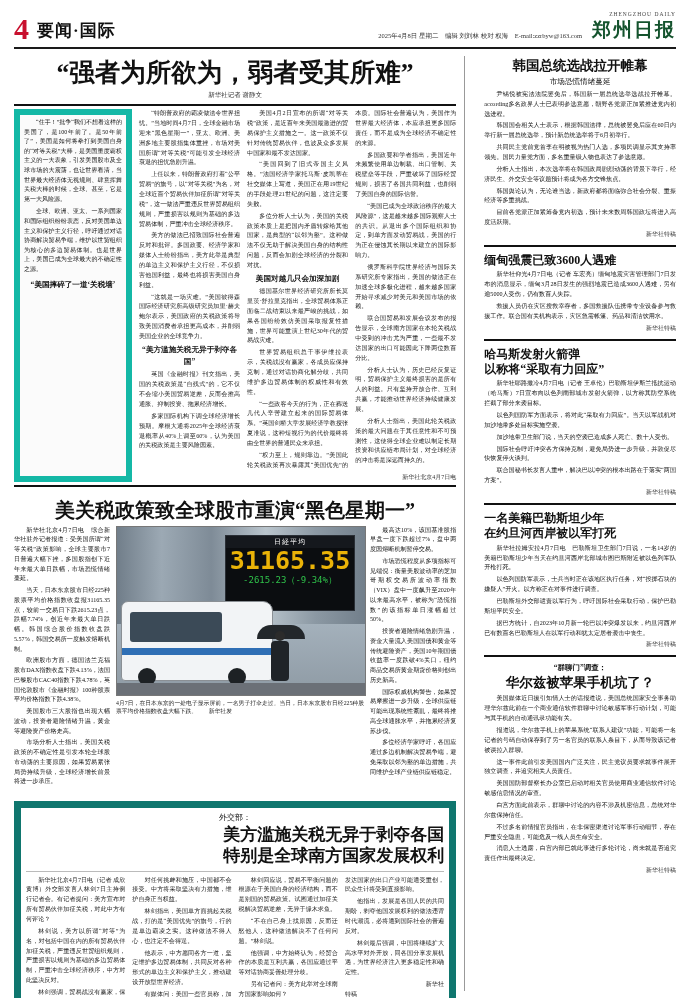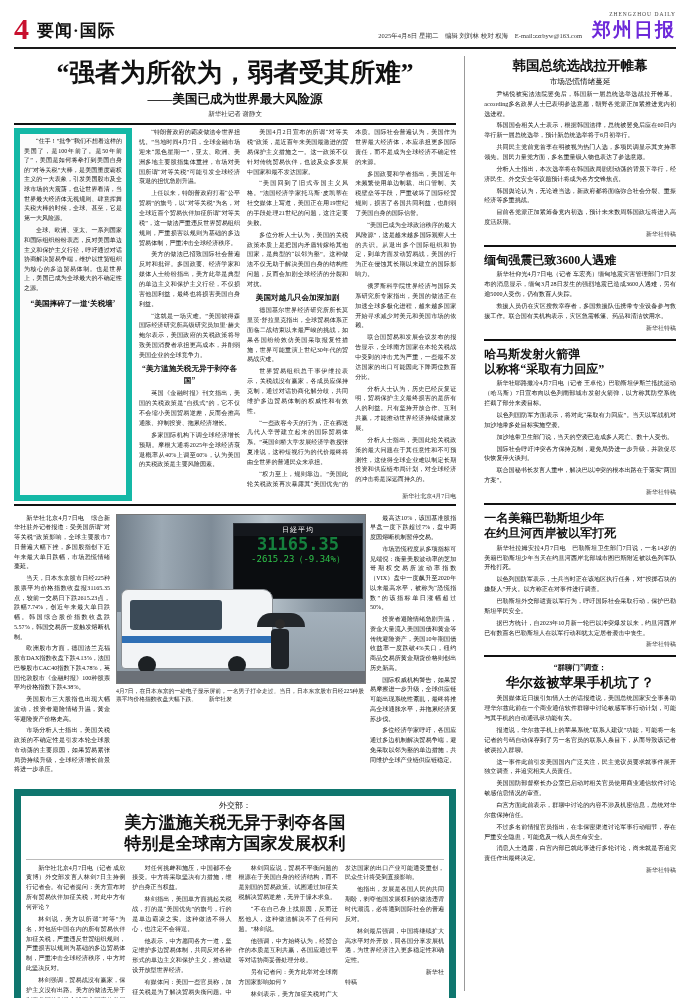--- a/index.html
+++ b/index.html
@@ -12,21 +12,21 @@
   }
   .page{position:relative;width:690px;height:998px;box-sizing:border-box;padding:10px 14px 8px 14px;}
 
   
   .masthead{display:flex;align-items:flex-end;height:34px;border-bottom:2px solid #1a1a1a;padding-bottom:3px;}
   .pagenum{font-size:30px;font-weight:bold;color:#c8102e;line-height:1;font-family:"Liberation Serif",serif;padding-right:8px;}
   .section-title{font-size:17px;font-weight:bold;letter-spacing:1px;padding-bottom:2px;}
   .mast-mid{flex:1;text-align:right;font-size:6.5px;color:#333;padding-bottom:3px;padding-right:10px;line-height:1.5;}
   .mast-right{text-align:right;padding-bottom:1px;}
   .mast-right .zdy{font-size:5.5px;letter-spacing:1px;color:#444;}
-  .mast-right .cn{font-size:19px;font-weight:bold;color:#6d28d9;font-family:"Liberation Serif",serif;letter-spacing:2px;}
+  .mast-right .cn{font-size:19px;font-weight:bold;color:#14532d;font-family:"Liberation Serif",serif;letter-spacing:2px;}
 
   
   .grid{display:flex;gap:8px;margin-top:7px;height:935px;}
   .col-left{width:452px;display:flex;flex-direction:column;}
   .col-right{width:196px;display:flex;flex-direction:column;border-left:1px solid #999;padding-left:19px;}
 
   
   .lead-headline{
     font-size:25.5px;font-weight:bold;text-align:center;letter-spacing:0px;
     line-height:1.18;margin:2px 0 3px 0;font-family:"Liberation Serif",serif;
@@ -53,40 +53,40 @@
   .feat-col{font-size:6.1px;line-height:1.6;text-align:justify;}
   .photo-wrap{width:248px;}
   .photo{
     width:248px;height:168px;position:relative;overflow:hidden;
     background:linear-gradient(180deg,#c9d4dc 0%,#aab7c2 45%,#8e9aa4 100%);
     border:1px solid #777;
   }
   .photo .bldg{position:absolute;left:0;top:0;width:100%;height:58%;
     background:linear-gradient(90deg,#6d7a86 0%,#9aa7b2 18%,#7b8894 38%,#b9c4cc 60%,#8a97a2 80%,#6f7c88 100%);
     opacity:.95;}
-  .photo .board{position:absolute;right:2px;top:8px;width:128px;height:74px;background:#0b0d10;border:1px solid #2a2f36;}
+  .photo .board{position:absolute;right:10px;top:8px;width:128px;height:74px;background:#0b0d10;border:1px solid #2a2f36;}
   .photo .board .lbl{color:#fff;font-size:7px;text-align:center;background:#15181d;padding:1px 0;letter-spacing:1px;}
-  .photo .board .num{color:#15803d;font-size:17px;font-weight:bold;text-align:center;line-height:1.05;font-family:"DejaVu Sans Mono",monospace;}
+  .photo .board .num{color:#eab308;font-size:25px;font-weight:bold;text-align:center;line-height:1.05;font-family:"DejaVu Sans Mono",monospace;}
   .photo .board .delta{color:#2fc24a;font-size:9px;text-align:center;font-family:"DejaVu Sans Mono",monospace;}
   .photo .bus{position:absolute;left:4px;bottom:14px;width:150px;height:78px;background:#f2f4f6;border:1px solid #8a8f94;border-radius:7px 10px 4px 4px;}
   .photo .bus .win{position:absolute;left:8px;top:10px;width:92px;height:30px;background:#3b4a57;border-radius:3px;}
   .photo .bus .stripe{position:absolute;left:0;top:46px;width:100%;height:7px;background:#2f6fb5;}
   .photo .bus .wheel{position:absolute;bottom:-6px;width:18px;height:18px;background:#1d2124;border-radius:50%;}
   .photo .bus .w1{left:16px;} .photo .bus .w2{left:106px;}
   .photo .person{position:absolute;left:150px;bottom:6px;width:26px;height:58px;}
   .photo .person .head{position:absolute;left:8px;top:0;width:10px;height:10px;background:#2b2b2b;border-radius:50%;}
   .photo .person .body{position:absolute;left:4px;top:10px;width:18px;height:40px;background:#1f2328;border-radius:4px;}
   .photo .umb{position:absolute;left:140px;bottom:56px;width:48px;height:14px;background:#23272b;border-radius:24px 24px 0 0;}
   .photo .ground{position:absolute;left:0;bottom:0;width:100%;height:12px;background:#6b7077;}
   .caption{font-size:5.8px;line-height:1.5;margin-top:3px;color:#222;text-align:justify;}
 
   
   .bottom-box{border:7px solid #0f766e;margin-top:12px;padding:4px 5px;}
   .bb-kicker{font-size:8px;text-align:center;margin-bottom:1px;}
-  .bb-title{font-size:17px;font-weight:bold;text-align:center;line-height:1.25;margin-bottom:3px;}
+  .bb-title{font-size:17px;font-weight:bold;text-align:right;line-height:1.25;margin-bottom:3px;}
 
   
   .r-title{font-size:13.5px;font-weight:bold;text-align:center;line-height:1.25;margin:2px 0 2px 0;}
   .r-title-sm{font-size:12px;font-weight:bold;text-align:left;line-height:1.28;margin:2px 0 2px 0;}
   .r-sub{font-size:7.6px;text-align:center;margin-bottom:3px;}
   .r-body{font-size:6.1px;line-height:1.62;text-align:justify;}
   .r-body p{margin:0 0 2px 0;text-indent:2em;}
   .r-kicker{font-size:7.5px;font-weight:bold;text-align:center;margin:2px 0;}
   .heavyrule{border-top:2px solid #111;margin:6px 0 4px 0;}
   .sigline{font-size:6px;text-align:right;color:#333;margin-top:1px;}
@@ -105,21 +105,20 @@
       <div class="cn">郑州日报</div>
     </div>
   </div>
 
   <div class="grid">
 
     <div class="col-left">
 
       <div>
         <div class="lead-headline">“强者为所欲为，弱者受其所难”</div>
-        <div class="lead-sub">——美国已成为世界最大风险源</div>
         <div class="byline">新华社记者 谢静文</div>
         <div class="rule-thick"></div>
 
         <div style="display:flex;gap:7px;">
           <div class="boxed" style="width:98px;font-size:6px;line-height:1.6;text-align:justify;">
             <p style="margin:0 0 3px 0;text-indent:2em;">“住手！”批争“我们不想看这样的美国了，是100年前了。是50年前了”，美国是如何将拳打到美国自身的“对等关税”大棒，是美国重度霸权主义的一大表象，引发美国股市及全球市场的大震荡，也让世界看清，当世界最大经济体无视规则、肆意挥舞关税大棒的时候，全球、甚至，它是第一大风险源。</p>
             <p style="margin:0 0 3px 0;text-indent:2em;">全球、欧洲、亚太、一系列国家和国际组织纷纷表态，反对美国单边主义和保护主义行径，呼吁通过对话协商解决贸易争端，维护以世贸组织为核心的多边贸易体制。也是世界上，美国已成为全球最大的不确定性之源。</p>
             <p class="subhead" style="margin-top:4px;">“美国摔碎了一道‘关税墙’</p>
           </div>
 
@@ -148,20 +147,21 @@
               <p>分析人士指出，美国此轮关税政策的最大问题在于其任意性和不可预测性，这使得全球企业难以制定长期投资和供应链布局计划，对全球经济的冲击将是深远而持久的。</p>
             </div>
             <div class="endline">新华社北京4月7日电</div>
           </div>
         </div>
       </div>
 
       <div class="rule-thick"></div>
 
       <div class="feature">
+        <div class="feature-title">美关税政策致全球股市重演“黑色星期一”</div>
         <div class="feature-body">
           <div class="feat-col" style="width:96px;">
             <p style="margin:0 0 2px 0;text-indent:2em;">新华社北京4月7日电　综合新华社驻外记者报道：受美国所谓“对等关税”政策影响，全球主要股市7日普遍大幅下挫，多国股指创下近年来最大单日跌幅，市场恐慌情绪蔓延。</p>
             <p style="margin:0 0 2px 0;text-indent:2em;">当天，日本东京股市日经225种股票平均价格指数收盘报31165.35点，较前一交易日下跌2615.23点，跌幅7.74%，创近年来最大单日跌幅。韩国综合股价指数收盘跌5.57%，韩国交易所一度触发熔断机制。</p>
             <p style="margin:0 0 2px 0;text-indent:2em;">欧洲股市方面，德国法兰克福股市DAX指数收盘下跌4.13%，法国巴黎股市CAC40指数下跌4.78%，英国伦敦股市《金融时报》100种股票平均价格指数下跌4.38%。</p>
             <p style="margin:0 0 2px 0;text-indent:2em;">美国股市三大股指也出现大幅波动，投资者避险情绪升温，黄金等避险资产价格走高。</p>
             <p style="margin:0 0 2px 0;text-indent:2em;">市场分析人士指出，美国关税政策的不确定性是引发本轮全球股市动荡的主要原因，如果贸易紧张局势持续升级，全球经济增长前景将进一步承压。</p>
           </div>
 
           <div class="photo-wrap">

